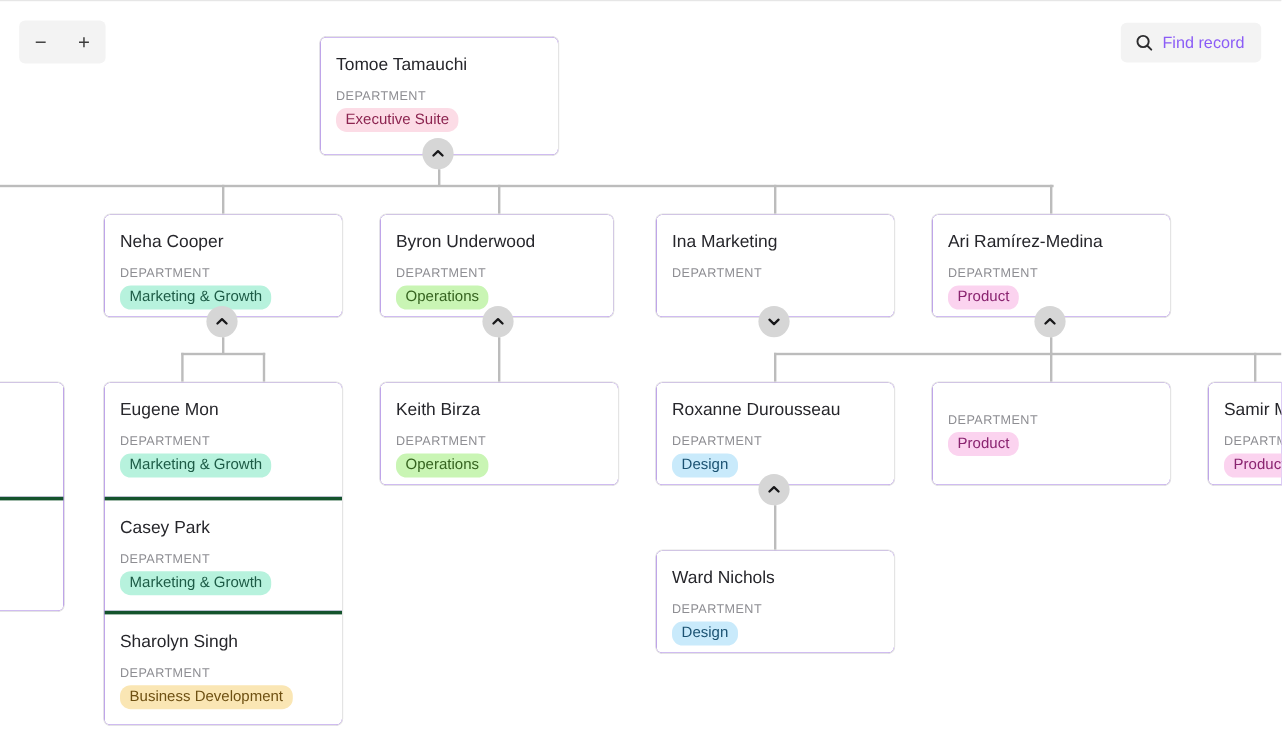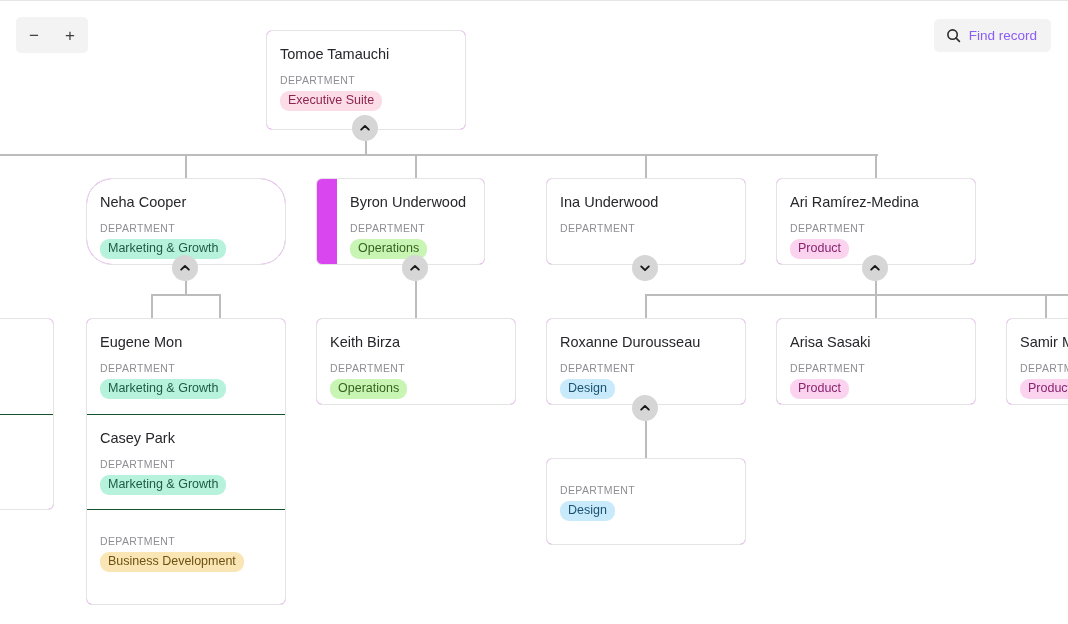--- a/index.html
+++ b/index.html
@@ -39,32 +39,32 @@
   .conn {
     position: absolute;
     background: #bcbcbc;
   }
   .conn-h { height: 2px; }
   .conn-v { width: 2px; }
 
   
   .card-group {
     position: absolute;
-    background: #d946ef;
+    background: #6d28d9;
     border: 1px solid #e4e4e4;
     border-radius: 6px;
     overflow: hidden;
   }
 
   .card {
     position: relative;
     padding: 14px 13px 12px 13px;
     background: #ffffff;
   }
-  .card + .card { border-top: 1px solid #14532d; }
+  .card + .card { border-top: 3px solid #14532d; }
 
   .card-name {
     font-size: 14.5px;
     font-weight: 400;
     color: #26262b;
     line-height: 1.25;
     white-space: nowrap;
   }
 
   .card-field-label {
@@ -193,53 +193,53 @@
         <span class="badge" style="background: rgb(252, 220, 230); color: rgb(140, 36, 80);">Executive Suite</span>
       </div>
     </div>
   </div>
   <div class="toggle" style="left:352px; top:115px;">
       <svg width="14" height="12" viewBox="0 0 14 12" fill="none">
         <path d="M3.2 7.6 L7 3.9 L10.8 7.6" stroke="#18181a" stroke-width="1.9" stroke-linecap="round" stroke-linejoin="round"></path>
       </svg>
     </div>
 
-  <div class="card-group" style="left:86px; top:178px; width:200px;border-radius:26px;">
+  <div class="card-group" style="left:86px; top:178px; width:200px;">
     <div class="card" style="height:85px;">
       <div class="card-name">Neha Cooper</div>
       <div class="card-field-label">DEPARTMENT</div>
       <div class="badge-row">
         <span class="badge" style="background: rgb(183, 242, 221); color: rgb(29, 91, 70);">Marketing &amp; Growth</span>
       </div>
     </div>
   </div>
   <div class="toggle" style="left:172px; top:255px;">
       <svg width="14" height="12" viewBox="0 0 14 12" fill="none">
         <path d="M3.2 7.6 L7 3.9 L10.8 7.6" stroke="#18181a" stroke-width="1.9" stroke-linecap="round" stroke-linejoin="round"></path>
       </svg>
     </div>
 
-  <div class="card-group" style="left:316px; top:178px; width:169px;padding-left:20px;">
+  <div class="card-group" style="left:316px; top:178px; width:196px;">
     <div class="card" style="height:85px;">
       <div class="card-name">Byron Underwood</div>
       <div class="card-field-label">DEPARTMENT</div>
       <div class="badge-row">
         <span class="badge" style="background: rgb(201, 245, 180); color: rgb(53, 99, 31);">Operations</span>
       </div>
     </div>
   </div>
   <div class="toggle" style="left:402px; top:255px;">
       <svg width="14" height="12" viewBox="0 0 14 12" fill="none">
         <path d="M3.2 7.6 L7 3.9 L10.8 7.6" stroke="#18181a" stroke-width="1.9" stroke-linecap="round" stroke-linejoin="round"></path>
       </svg>
     </div>
 
   <div class="card-group" style="left:546px; top:178px; width:200px;">
     <div class="card" style="height:85px;">
-      <div class="card-name">Ina Underwood</div>
+      <div class="card-name">Ina Marketing</div>
       <div class="card-field-label">DEPARTMENT</div>
     </div>
   </div>
   <div class="toggle" style="left:632px; top:255px;">
       <svg width="14" height="12" viewBox="0 0 14 12" fill="none">
         <path d="M3.2 4.4 L7 8.1 L10.8 4.4" stroke="#18181a" stroke-width="1.9" stroke-linecap="round" stroke-linejoin="round"></path>
       </svg>
     </div>
 
   <div class="card-group" style="left:776px; top:178px; width:200px;">
@@ -271,20 +271,21 @@
       </div>
     </div>
     <div class="card" style="height:95px;">
       <div class="card-name">Casey Park</div>
       <div class="card-field-label">DEPARTMENT</div>
       <div class="badge-row">
         <span class="badge" style="background: rgb(183, 242, 221); color: rgb(29, 91, 70);">Marketing &amp; Growth</span>
       </div>
     </div>
     <div class="card" style="height:95px;">
+      <div class="card-name">Sharolyn Singh</div>
       <div class="card-field-label">DEPARTMENT</div>
       <div class="badge-row">
         <span class="badge" style="background: rgb(250, 230, 180); color: rgb(110, 80, 18);">Business Development</span>
       </div>
     </div>
   </div>
 
   <div class="card-group" style="left:316px; top:318px; width:200px;">
     <div class="card" style="height:85px;">
       <div class="card-name">Keith Birza</div>
@@ -305,40 +306,40 @@
     </div>
   </div>
   <div class="toggle" style="left:632px; top:395px;">
       <svg width="14" height="12" viewBox="0 0 14 12" fill="none">
         <path d="M3.2 7.6 L7 3.9 L10.8 7.6" stroke="#18181a" stroke-width="1.9" stroke-linecap="round" stroke-linejoin="round"></path>
       </svg>
     </div>
 
   <div class="card-group" style="left:776px; top:318px; width:200px;">
     <div class="card" style="height:85px;">
-      <div class="card-name">Arisa Sasaki</div>
       <div class="card-field-label">DEPARTMENT</div>
       <div class="badge-row">
         <span class="badge" style="background: rgb(251, 211, 239); color: rgb(138, 36, 112);">Product</span>
       </div>
     </div>
   </div>
 
   <div class="card-group" style="left:1006px; top:318px; width:200px;">
     <div class="card" style="height:85px;">
       <div class="card-name">Samir M</div>
       <div class="card-field-label">DEPARTMENT</div>
       <div class="badge-row">
         <span class="badge" style="background: rgb(251, 211, 239); color: rgb(138, 36, 112);">Product</span>
       </div>
     </div>
   </div>
 
   <div class="card-group" style="left:546px; top:458px; width:200px;">
     <div class="card" style="height:85px;">
+      <div class="card-name">Ward Nichols</div>
       <div class="card-field-label">DEPARTMENT</div>
       <div class="badge-row">
         <span class="badge" style="background: rgb(201, 234, 251); color: rgb(27, 82, 114);">Design</span>
       </div>
     </div>
   </div>
 
 </div>
 
 <div id="zoom-controls">

